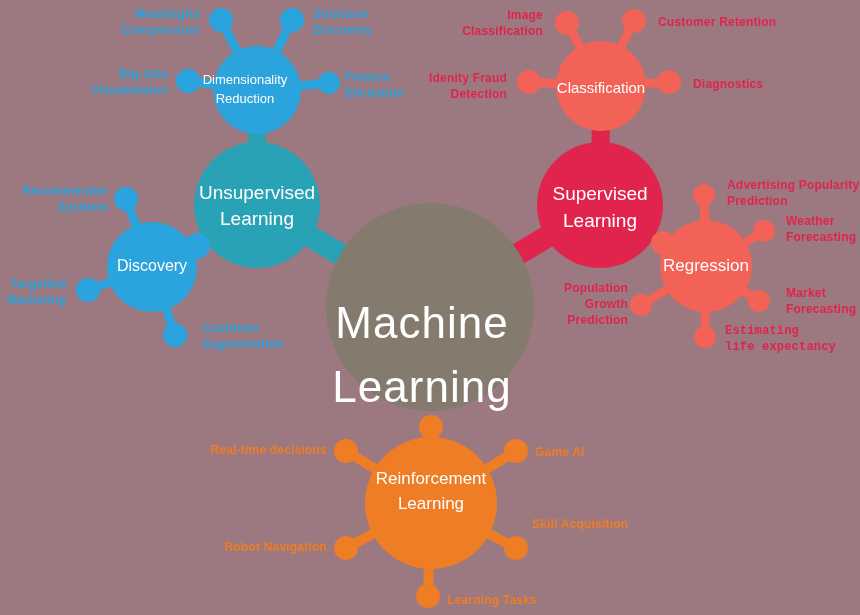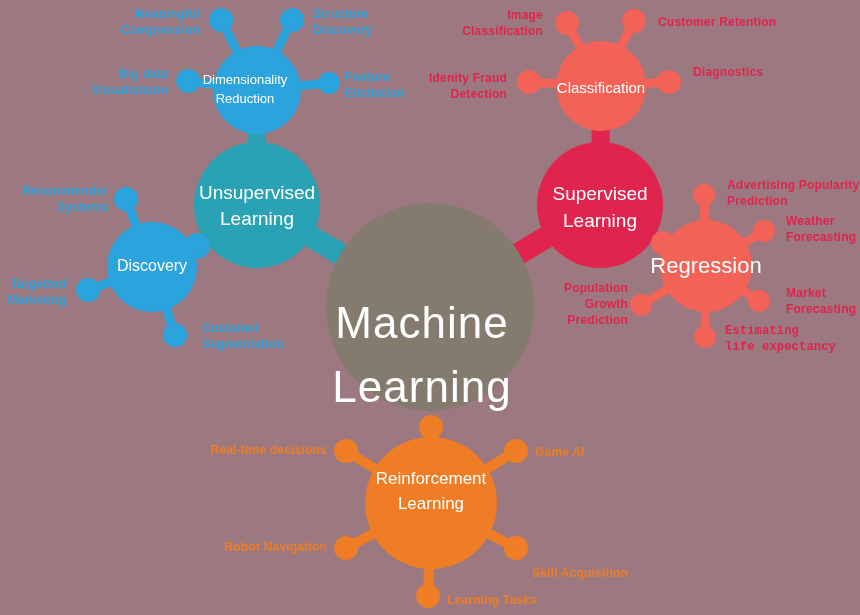--- a/index.html
+++ b/index.html
@@ -108,21 +108,21 @@
 <div class="lbl node-label" style="left:257px;top:206px;font-size:19px;line-height:26px;">Unsupervised
 Learning</div>
 <div class="lbl node-label" style="left:600px;top:207px;font-size:19px;line-height:27px;">Supervised
 Learning</div>
 <div class="lbl node-label" style="left:431px;top:491px;font-size:17px;line-height:25px;">Reinforcement
 Learning</div>
 <div class="lbl node-label" style="left:245px;top:89px;font-size:13px;line-height:19px;">Dimensionality
 Reduction</div>
 <div class="lbl node-label" style="left:152px;top:266px;font-size:16px;">Discovery</div>
 <div class="lbl node-label" style="left:601px;top:87px;font-size:15px;">Classification</div>
-<div class="lbl node-label" style="left:706px;top:266px;font-size:22px;">Regression</div>
+<div class="lbl node-label" style="left:706px;top:266px;font-size:17px;">Regression</div>
 
 <div class="leaf c-blue t-right" style="right:660px;top:6px;">Meaningful
 Compression</div>
 <div class="leaf c-blue" style="left:313px;top:6px;">Structure
 Discovery</div>
 <div class="leaf c-blue t-right" style="right:692px;top:66px;">Big data
 Visualistaion</div>
 <div class="leaf c-blue" style="left:345px;top:69px;">Feature
 Elicitation</div>
 <div class="leaf c-blue t-right" style="right:752px;top:183px;">Recommender
@@ -130,32 +130,32 @@
 <div class="leaf c-blue t-right" style="right:794px;top:276px;margin-left:24px;">Targetted
 Marketing</div>
 <div class="leaf c-blue" style="left:202px;top:320px;">Customer
 Segmentation</div>
 
 <div class="leaf c-red t-right" style="right:317px;top:7px;">Image
 Classification</div>
 <div class="leaf c-red" style="left:658px;top:14px;">Customer Retention</div>
 <div class="leaf c-red t-right" style="right:353px;top:70px;">Idenity Fraud
 Detection</div>
-<div class="leaf c-red" style="left:693px;top:64px;">Diagnostics</div>
+<div class="leaf c-red" style="left:693px;top:76px;">Diagnostics</div>
 <div class="leaf c-red" style="left:727px;top:177px;">Advertising Popularity
 Prediction</div>
 <div class="leaf c-red" style="left:786px;top:213px;">Weather
 Forecasting</div>
 <div class="leaf c-red" style="left:786px;top:285px;">Market
 Forecasting</div>
 <div class="leaf c-red" style="left:725px;top:323px;font-family:Liberation Mono, monospace;">Estimating
 life expectancy</div>
 <div class="leaf c-red t-right" style="right:232px;top:280px;">Population
 Growth
 Prediction</div>
 
 <div class="leaf c-orange t-right" style="right:533px;top:442px;">Real-time decisions</div>
 <div class="leaf c-orange" style="left:535px;top:444px;">Game AI</div>
 <div class="leaf c-orange t-right" style="right:533px;top:539px;">Robot Navigation</div>
-<div class="leaf c-orange" style="left:532px;top:565px;">Skill Acquisition</div>
+<div class="leaf c-orange" style="left:532px;top:516px;">Skill Acquisition</div>
 <div class="leaf c-orange" style="left:447px;top:592px;">Learning Tasks</div>
 
 </div>
 
 </body></html>

